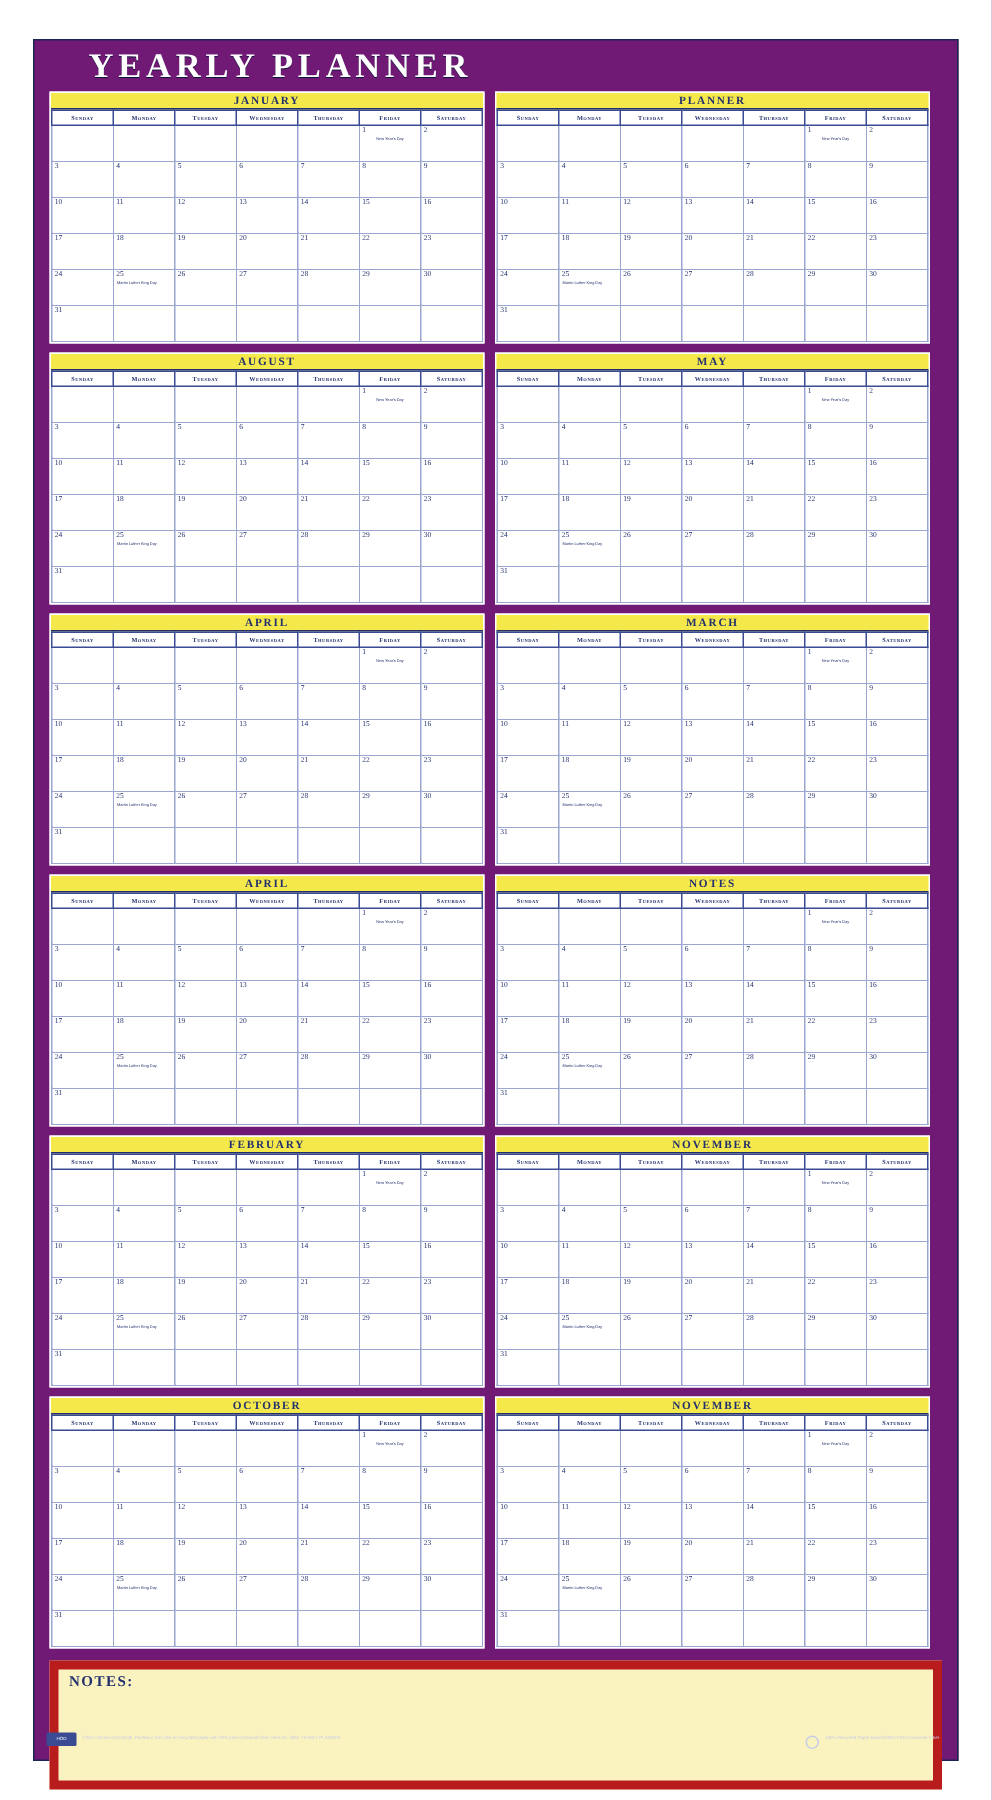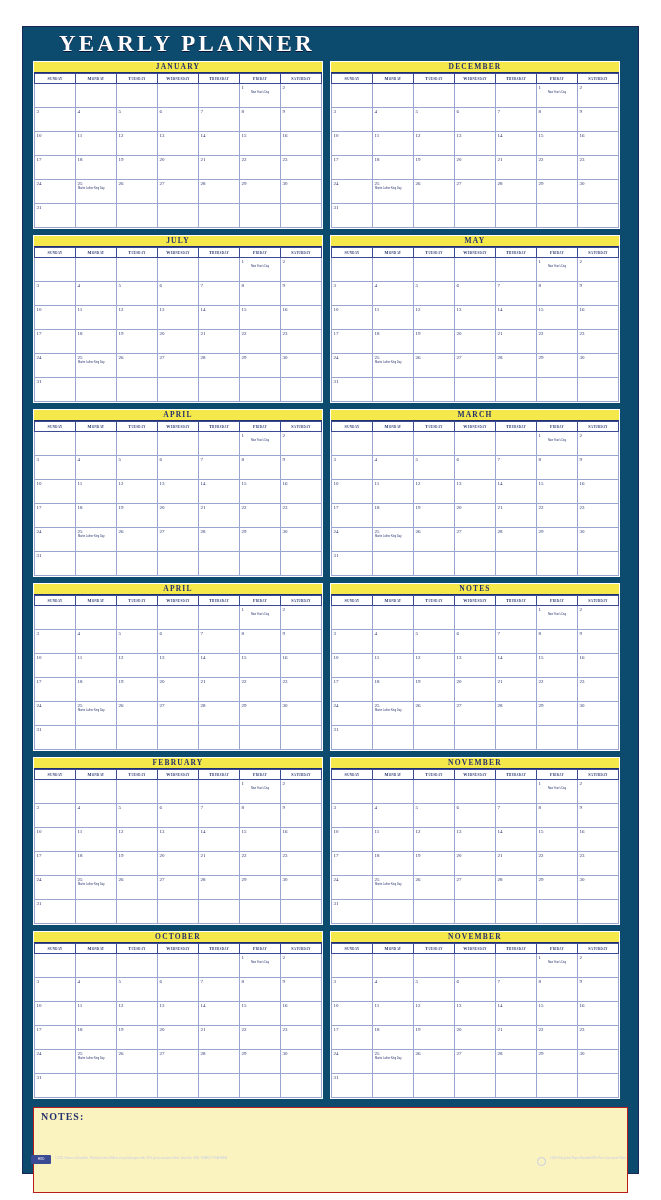--- a/index.html
+++ b/index.html
@@ -12,21 +12,21 @@
     height: 1200px;
     font-family: "Liberation Serif", serif;
     overflow: hidden;
   }
   .poster {
     position: absolute;
     left: 22px;
     top: 26px;
     width: 617px;
     height: 1148px;
-    background: #0c4a6e;
+    background: #701a75;
     box-sizing: border-box;
     border: 1px solid #1a2558;
   }
   .title-bar {
     height: 34px;
     display: flex;
     align-items: center;
     padding-left: 36px;
     box-sizing: border-box;
   }
@@ -107,21 +107,21 @@
     font-family: "Liberation Sans", sans-serif;
   }
   .note.center {
     left: 1px;
     text-align: center;
   }
   .notes-box {
     margin: 8px 10px 0 10px;
     height: 86px;
     background: #fbf3bf;
-    border: 1px solid #b91c1c;
+    border: 6px solid #b91c1c;
     box-sizing: border-box;
     position: relative;
   }
   .notes-label {
     position: absolute;
     left: 7px;
     top: 3px;
     color: #23306e;
     font-weight: bold;
     font-size: 10px;
@@ -317,21 +317,21 @@
               <td class="empty"></td>
               <td class="empty"></td>
               <td class="empty"></td>
               <td class="empty"></td>
               <td class="empty"></td>
             </tr>
           </tbody>
         </table>
       </div>
       <div class="month">
-        <div class="month-title">DECEMBER</div>
+        <div class="month-title">PLANNER</div>
         <table class="cal">
           <thead>
             <tr>
               <th>Sunday</th>
               <th>Monday</th>
               <th>Tuesday</th>
               <th>Wednesday</th>
               <th>Thursday</th>
               <th>Friday</th>
               <th>Saturday</th>
@@ -453,21 +453,21 @@
               <td class="empty"></td>
               <td class="empty"></td>
               <td class="empty"></td>
               <td class="empty"></td>
               <td class="empty"></td>
             </tr>
           </tbody>
         </table>
       </div>
       <div class="month">
-        <div class="month-title">JULY</div>
+        <div class="month-title">AUGUST</div>
         <table class="cal">
           <thead>
             <tr>
               <th>Sunday</th>
               <th>Monday</th>
               <th>Tuesday</th>
               <th>Wednesday</th>
               <th>Thursday</th>
               <th>Friday</th>
               <th>Saturday</th>

